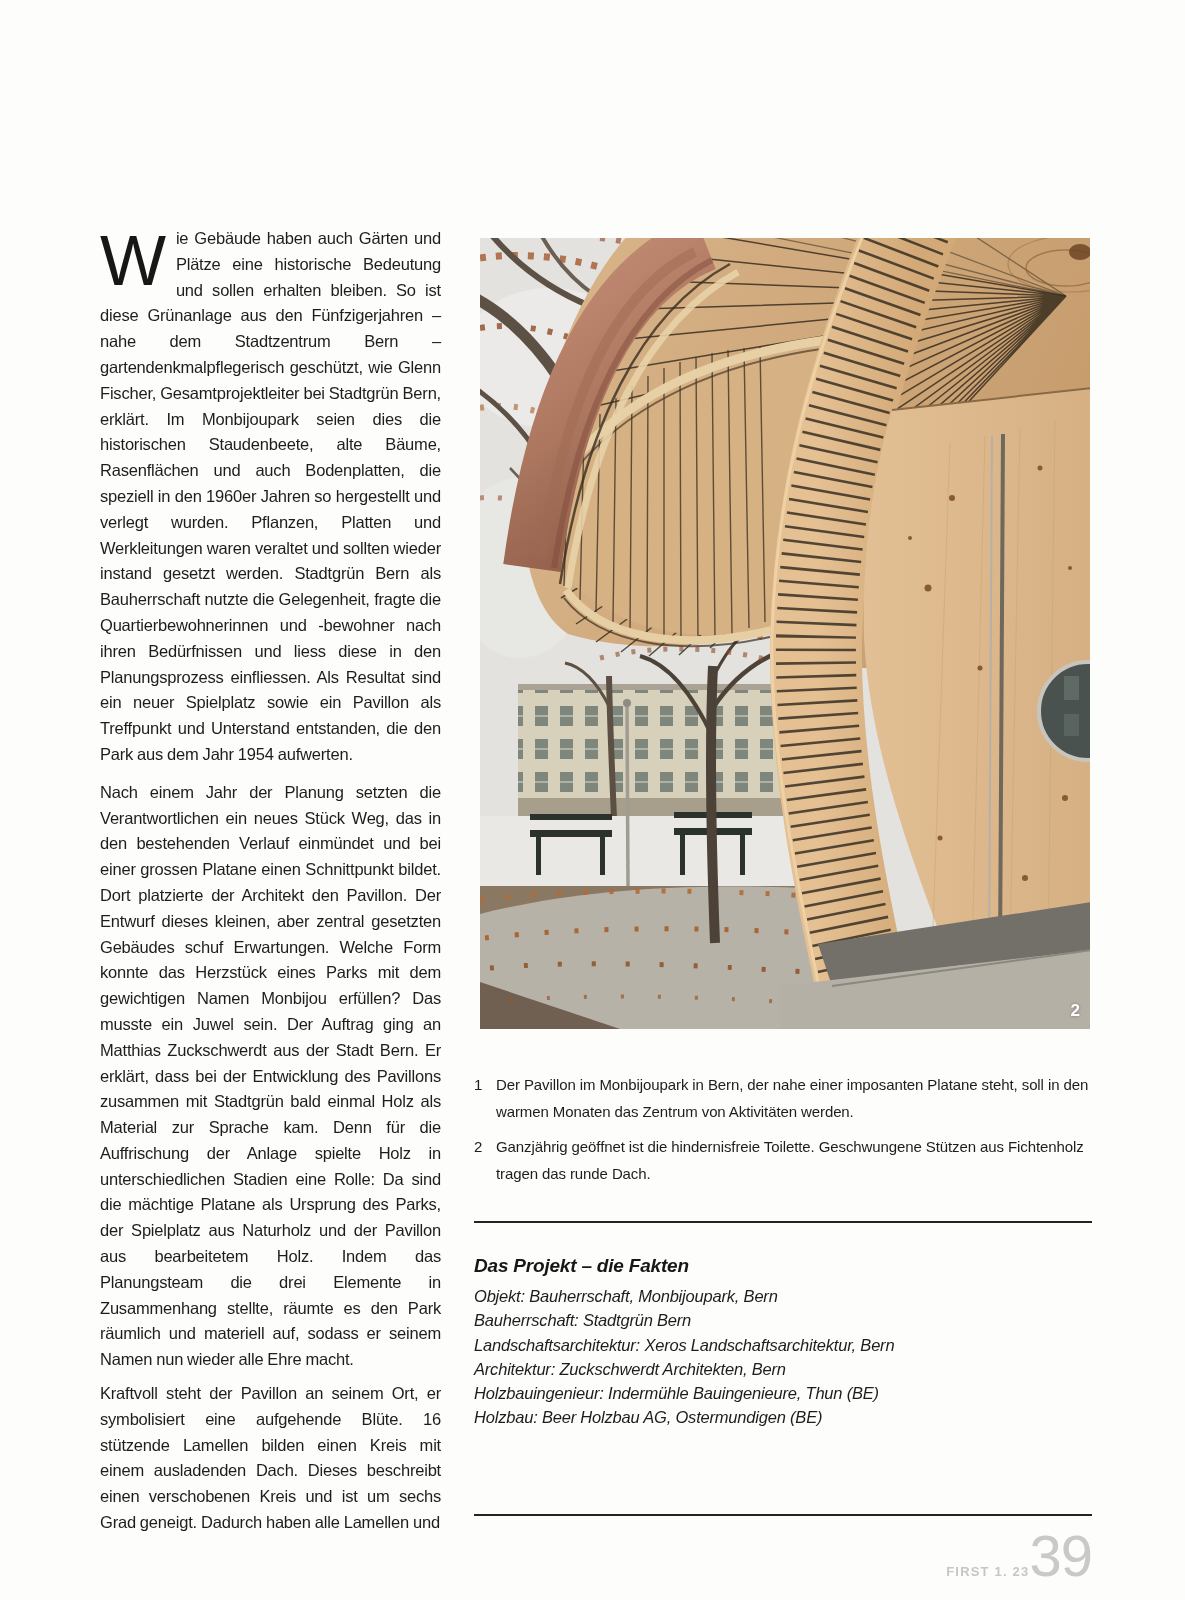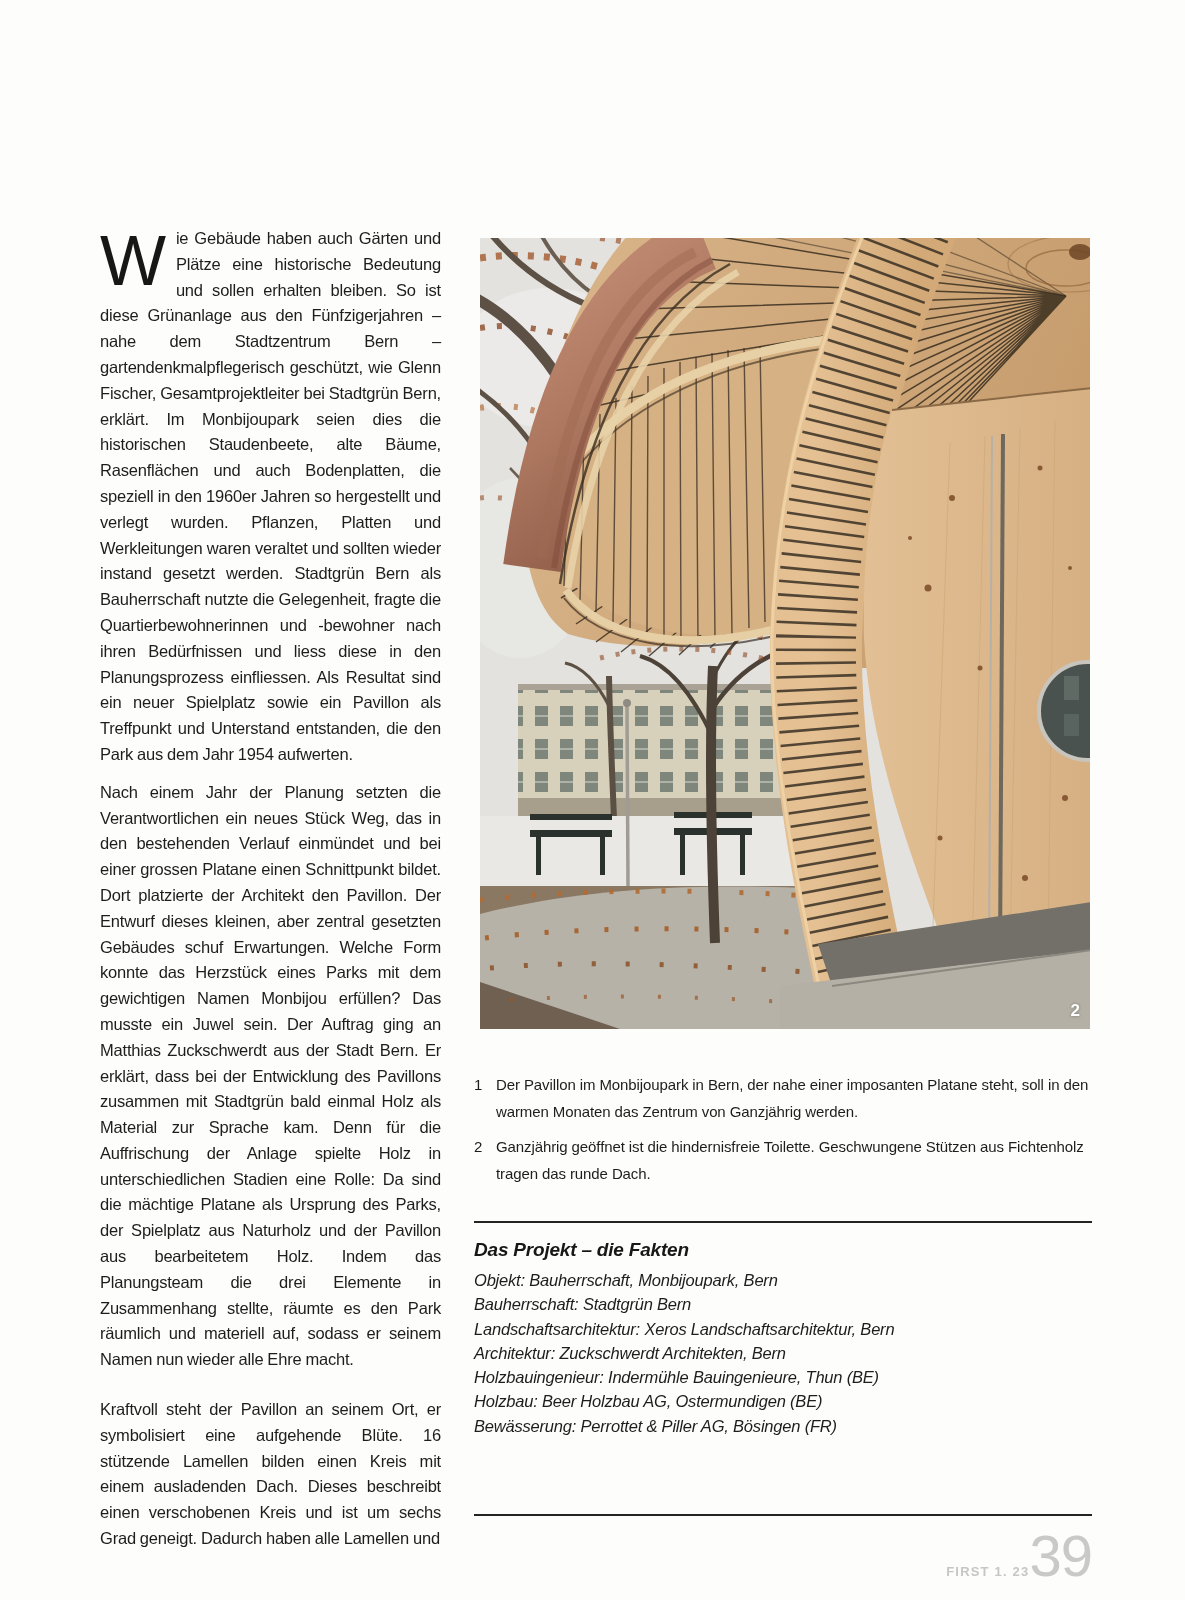--- a/index.html
+++ b/index.html
@@ -16,38 +16,38 @@
   }
   .dropcap {
     float:left; font-size:70px; line-height:58px; padding:6px 10px 0 0;
     font-weight:400; color:#171715;
   }
   .section-heading {
     margin-top:17px; font-size:17.5px; font-weight:700; letter-spacing:-0.2px;
     line-height:25.8px; color:#171715;
   }
   .para2 { margin-top:12px; }
-  .para3 { margin-top:24px; }
+  .para3 { margin-top:8px; }
   
   .photo {
     position:absolute; left:480px; top:238px; width:610px; height:791px;
     overflow:hidden; background:#e3e2df;
   }
   .photo svg { display:block; }
   .photo-num {
     position:absolute; right:10px; bottom:8px; color:#ffffff;
     font-size:17px; font-weight:700; text-shadow:0 0 3px rgba(0,0,0,.35);
   }
   
   .captions { position:absolute; left:474px; top:1072px; width:616px; }
   .caption-item { display:flex; margin-bottom:9px; }
   .caption-num { width:22px; flex:0 0 22px; font-size:15px; line-height:26.5px; color:#1d1d1b; }
   .caption-text { flex:1; font-size:15px; line-height:26.5px; letter-spacing:-0.1px; color:#1d1d1b; }
   
-  .facts { position:absolute; left:474px; top:1221px; width:618px; border-top:2px solid #232321; padding-top:16px; }
+  .facts { position:absolute; left:474px; top:1221px; width:618px; border-top:2px solid #232321; padding-top:32px; }
   .facts-title { font-size:19px; font-weight:700; font-style:italic; letter-spacing:-0.2px; margin-bottom:7px; color:#171715; }
   .facts-line { font-size:16.5px; font-style:italic; line-height:24.3px; letter-spacing:-0.2px; color:#1d1d1b; }
   .rule-bottom { position:absolute; left:474px; top:1514px; width:618px; height:2px; background:#232321; }
   
   .footer { position:absolute; left:474px; top:1522px; width:618px; display:flex; justify-content:flex-end; align-items:baseline; }
   .footer-brand { font-size:13px; letter-spacing:1.2px; color:#c6c6c4; font-weight:700; }
   .footer-page { font-size:58px; color:#c9c9c7; font-weight:400; letter-spacing:-1px; }
 </style>
 </head>
 <body>
@@ -194,37 +194,36 @@
       <path d="M338,706 L612,664 L612,716 L476,728 L352,748 Z" fill="#73706a"></path>
       <path d="M300,748 L612,712 L612,791 L300,791 Z" fill="#b4b0a6"></path>
       <path d="M352,748 L612,712" stroke="#8b887f" stroke-width="2" fill="none"></path>
     </svg>
     <span class="photo-num">2</span>
   </div>
 
   <div class="captions">
     <div class="caption-item">
       <span class="caption-num">1</span>
-      <span class="caption-text">Der Pavillon im Monbijoupark in Bern, der nahe einer imposanten Platane steht, soll in den warmen Monaten das Zentrum von Ganzjährig werden.</span>
+      <span class="caption-text">Der Pavillon im Monbijoupark in Bern, der nahe einer imposanten Platane steht, soll in den warmen Monaten das Zentrum von Aktivitäten werden.</span>
     </div>
     <div class="caption-item">
       <span class="caption-num">2</span>
       <span class="caption-text">Ganzjährig geöffnet ist die hindernisfreie Toilette. Geschwungene Stützen aus Fichtenholz tragen das runde Dach.</span>
     </div>
   </div>
 
   <div class="facts">
     <div class="facts-title">Das Projekt – die Fakten</div>
     <div class="facts-line">Objekt: Bauherrschaft, Monbijoupark, Bern</div>
     <div class="facts-line">Bauherrschaft: Stadtgrün Bern</div>
     <div class="facts-line">Landschaftsarchitektur: Xeros Landschaftsarchitektur, Bern</div>
     <div class="facts-line">Architektur: Zuckschwerdt Architekten, Bern</div>
     <div class="facts-line">Holzbauingenieur: Indermühle Bauingenieure, Thun (BE)</div>
     <div class="facts-line">Holzbau: Beer Holzbau AG, Ostermundigen (BE)</div>
-    <div class="facts-line">Bewässerung: Perrottet &amp; Piller AG, Bösingen (FR)</div>
   </div>
   <div class="rule-bottom"></div>
 
   <div class="footer">
     <span class="footer-brand">FIRST 1. 23</span>
     <span class="footer-page">39</span>
   </div>
 
 </div>
 

